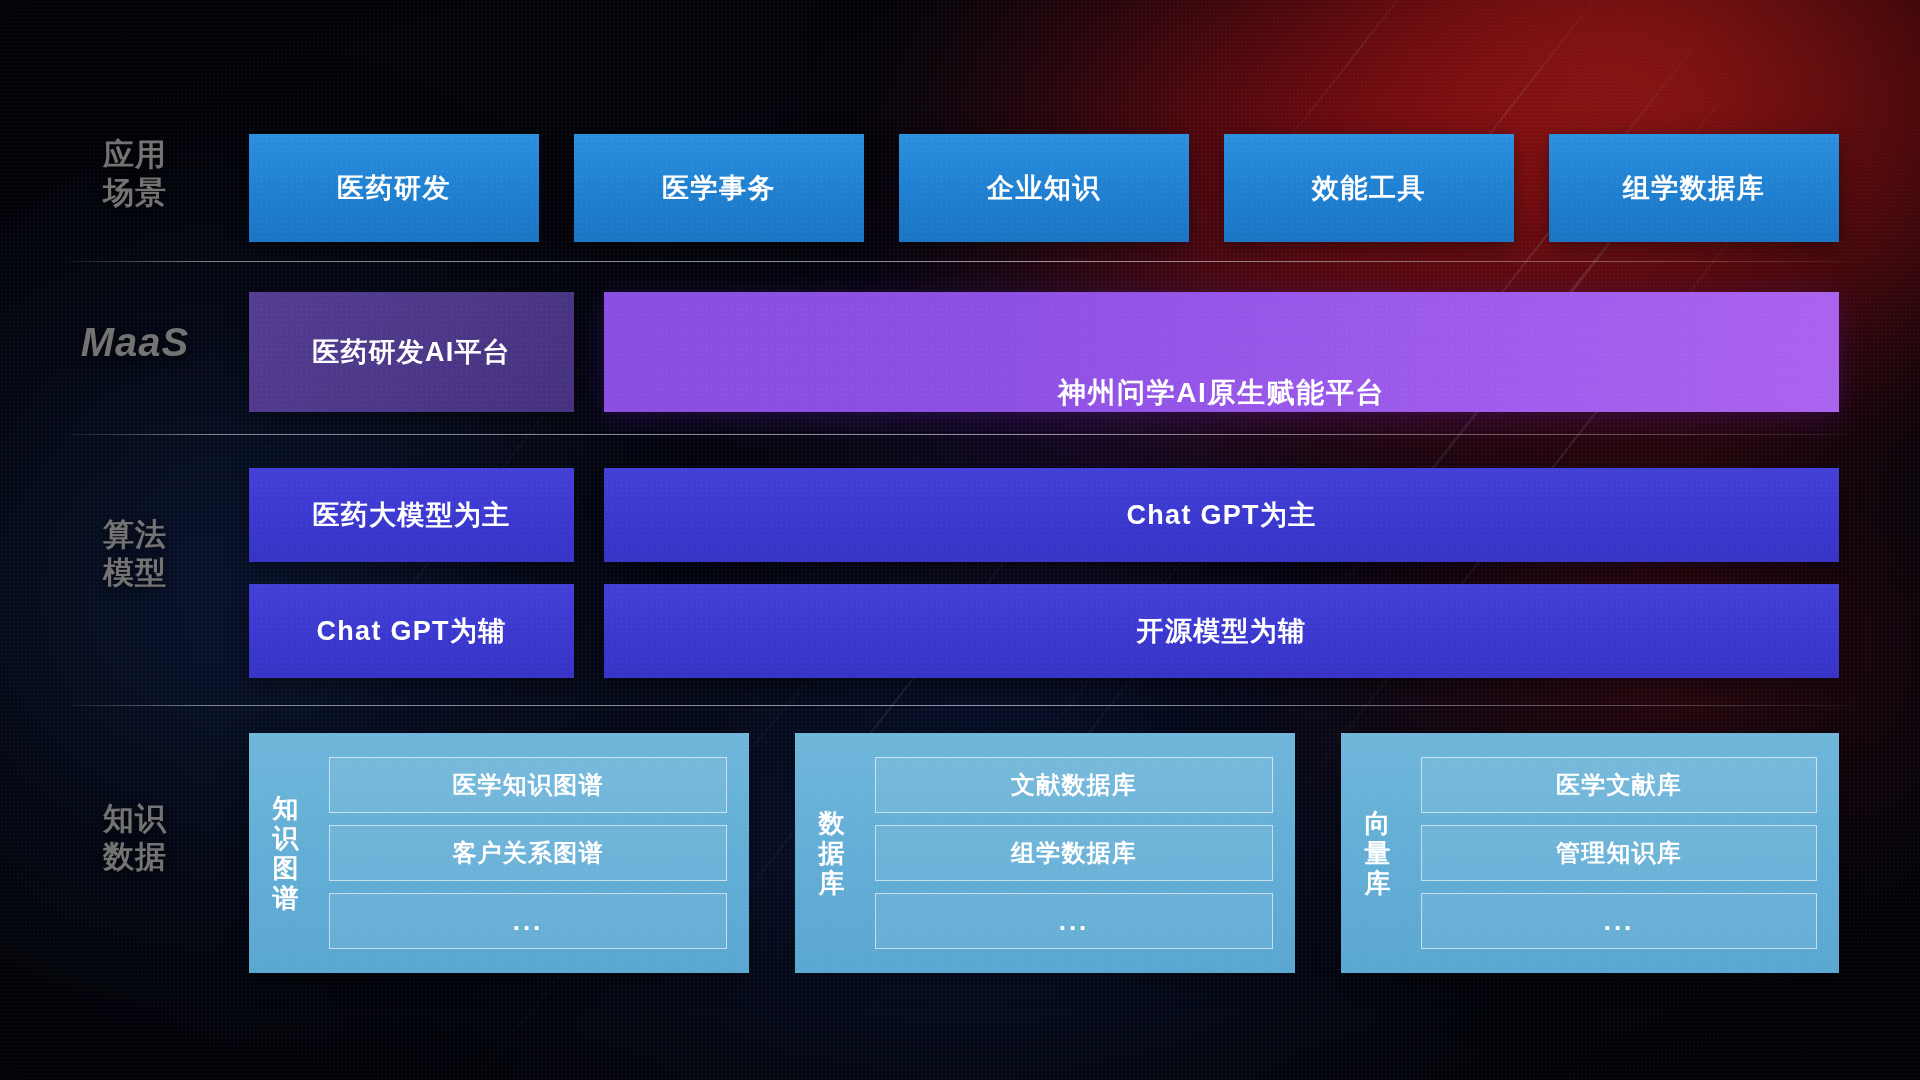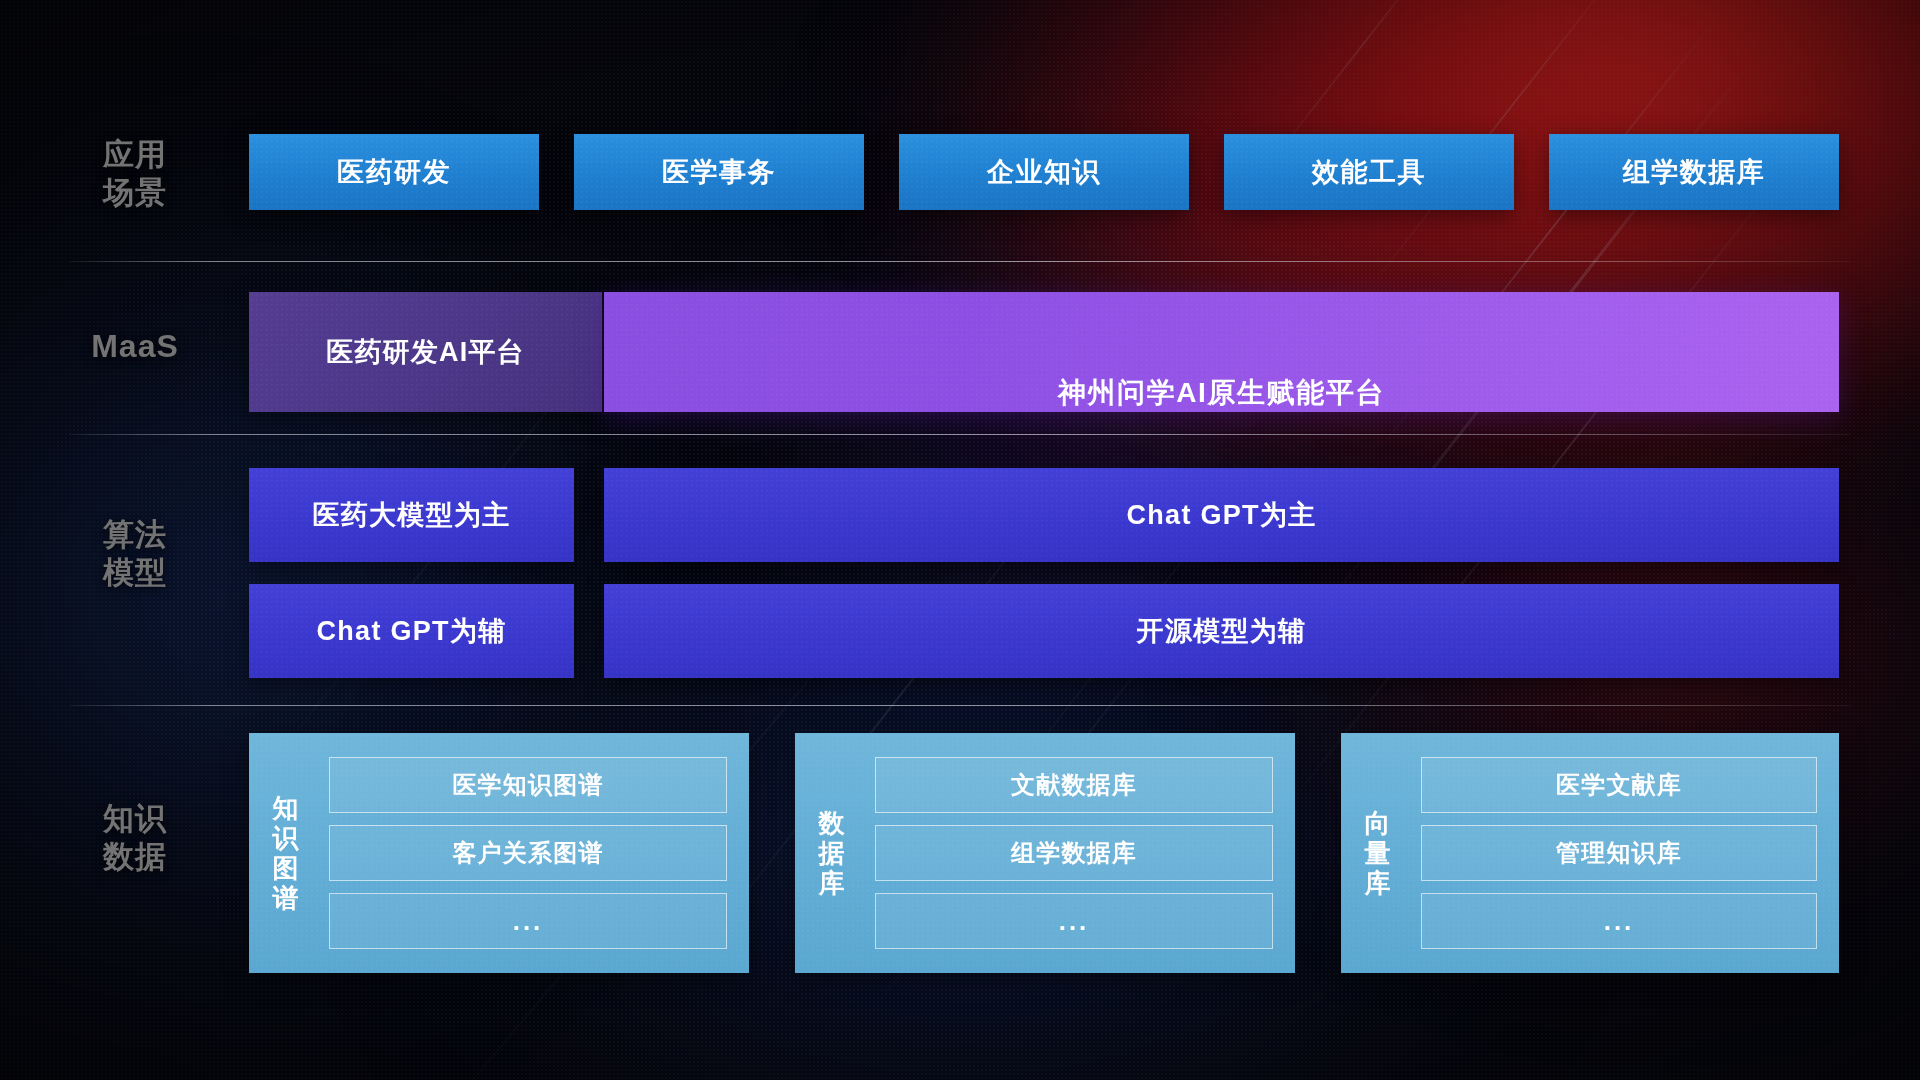--- a/index.html
+++ b/index.html
@@ -98,21 +98,21 @@
   .layer-label{
     position:absolute;left:70px;width:130px;
     color:#737373;font-weight:bold;text-align:center;
     line-height:1.22;letter-spacing:1px;
     text-shadow:0 2px 10px rgba(0,0,0,0.8);
   }
   .layer-label span{display:block;}
 
   
   .app-card{
-    position:absolute;height:76px;
+    position:absolute;height:108px;
     background:linear-gradient(180deg,#2b90de 0%,#1f7fd0 55%,#1b74c4 100%);
     display:flex;align-items:center;justify-content:center;
     color:#ffffff;font-size:27px;font-weight:bold;letter-spacing:1.5px;
     box-shadow:0 6px 22px rgba(0,0,0,0.42);
   }
   .app-card::after{
     content:"";position:absolute;inset:0;pointer-events:none;
     background-image:radial-gradient(rgba(255,255,255,0.10) 1px,transparent 1px);
     background-size:5px 5px;opacity:.45;
   }
@@ -235,25 +235,25 @@
   </div>
   <div class="app-card" style="left:899px;top:134px;width:290px;">
     <span class="t">企业知识</span>
   </div>
   <div class="app-card" style="left:1549px;top:134px;width:290px;">
     <span class="t">组学数据库</span>
   </div>
 
   <div class="divider" style="top:261px;"></div>
 
-  <div class="layer-label" style="top:327px;font-size:32px;">
+  <div class="layer-label" style="top:318px;font-size:40px;font-style:italic;">
     <span>MaaS</span>
   </div>
 
-  <div class="maas-left" style="left:249px;top:292px;width:353px;">
+  <div class="maas-left" style="left:249px;top:292px;width:325px;">
     <span class="t">医药研发AI平台</span>
   </div>
   <div class="maas-right" style="left:604px;top:292px;width:1235px;">
     <span class="t">神州问学AI原生赋能平台</span>
   </div>
 
   <div class="divider" style="top:434px;"></div>
 
   <div class="layer-label" style="top:516px;font-size:31px;">
     <span>算法</span>

